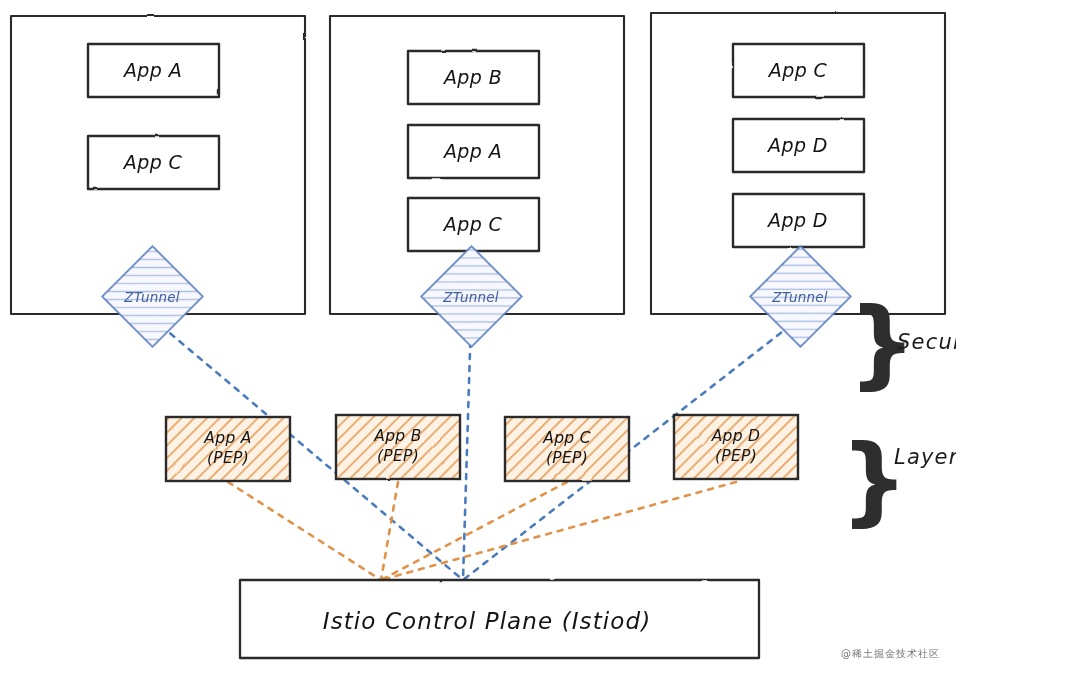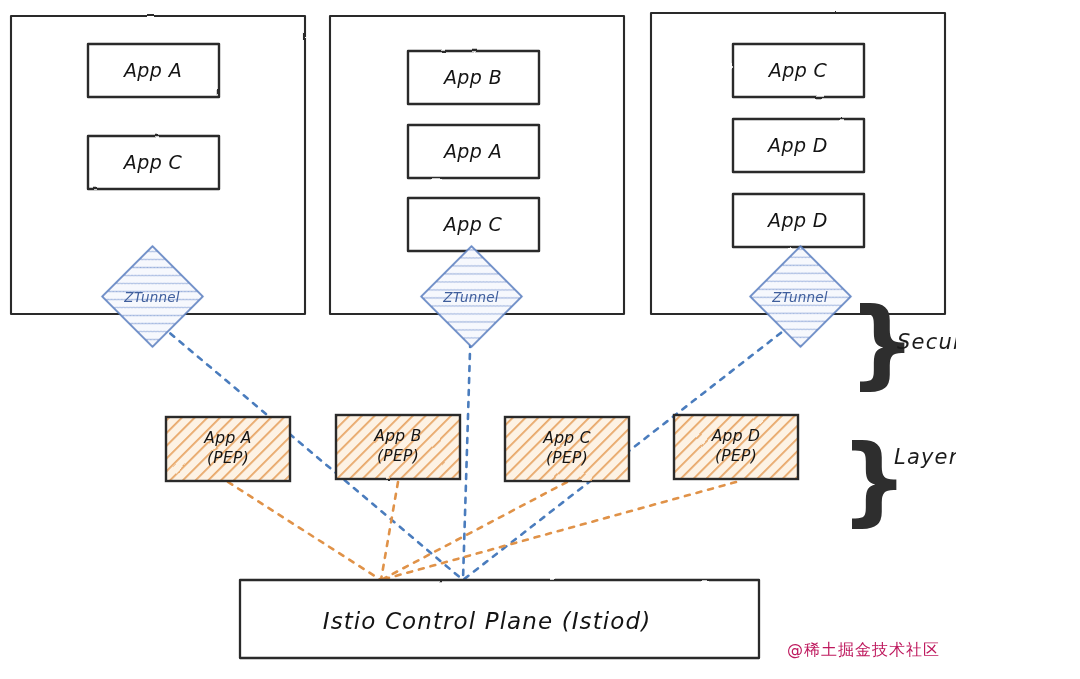--- a/index.html
+++ b/index.html
@@ -96,22 +96,22 @@
     stroke-width: 2.6;
     stroke-dasharray: 5 7;
     stroke-linecap: round;
     fill: none;
   }
   .watermark {
     position: absolute;
     right: 16px;
     bottom: 18px;
     font-family: "DejaVu Sans", sans-serif;
-    font-size: 16px;
-    color: #be185d;
+    font-size: 10px;
+    color: #737373;
     letter-spacing: 1px;
     user-select: none;
   }
 </style>
 </head>
 <body>
 
 <div id="canvas">
 
   <svg id="diagram-svg" viewBox="0 0 1080 679">

